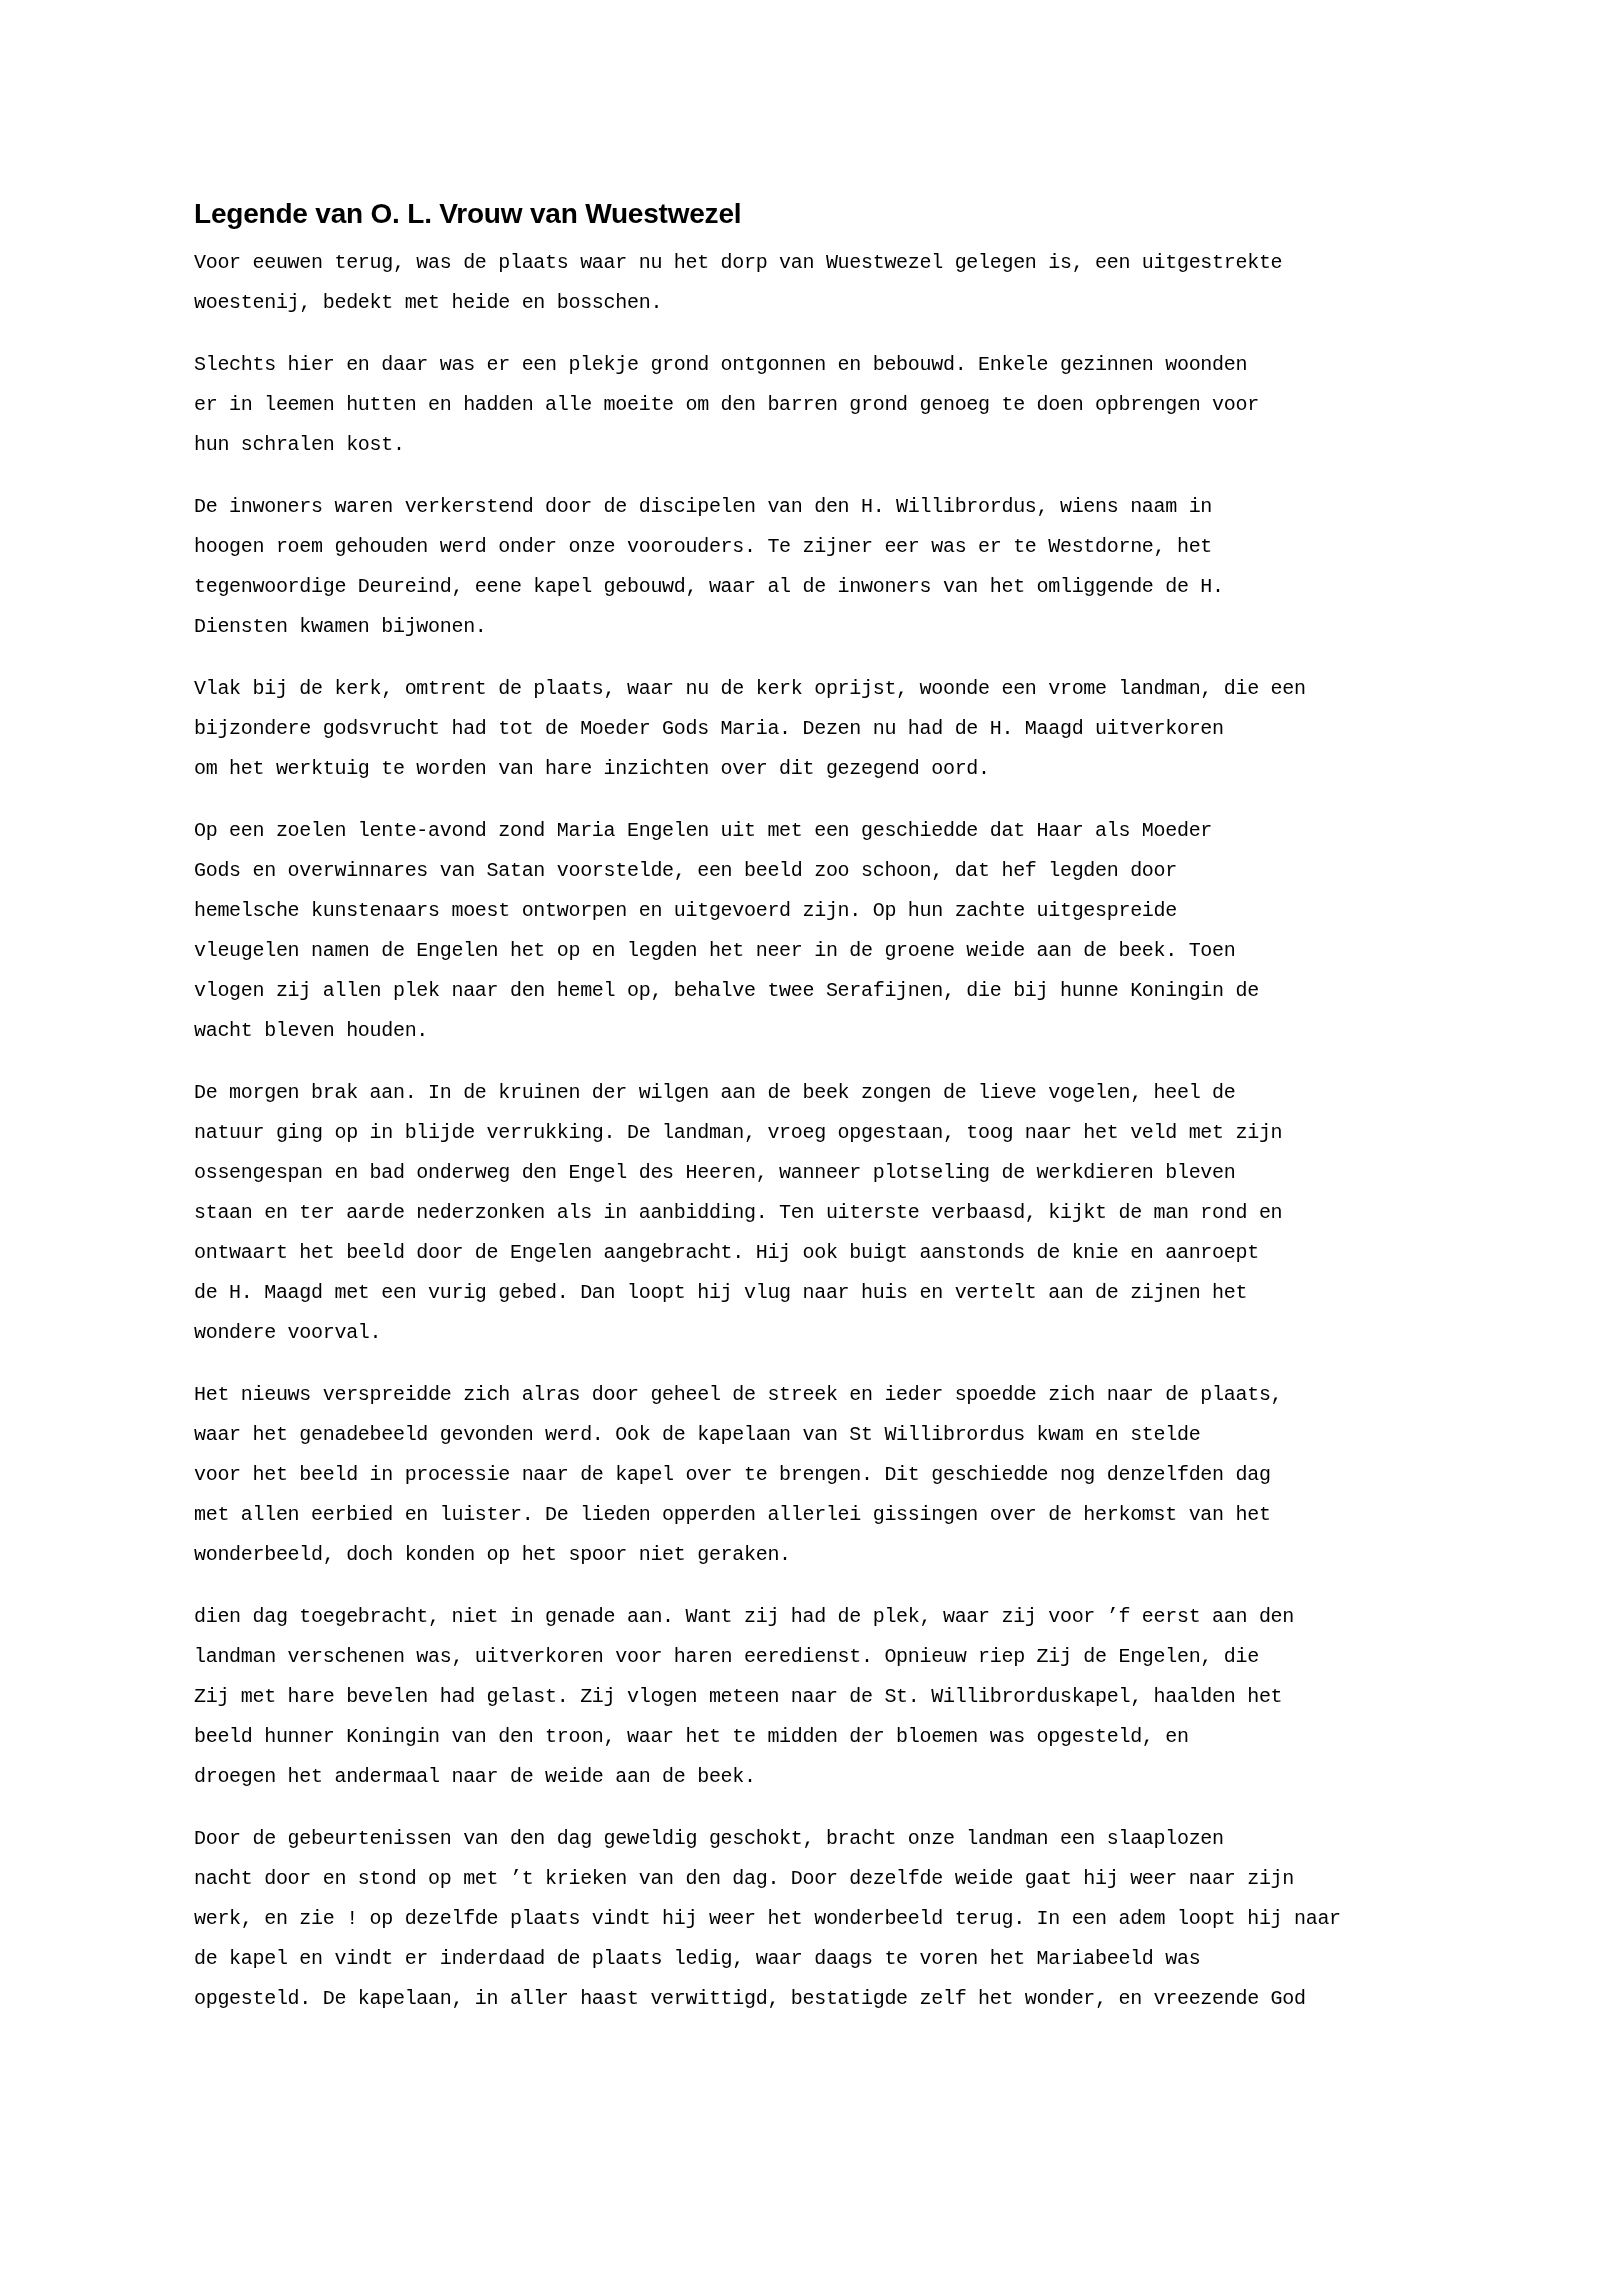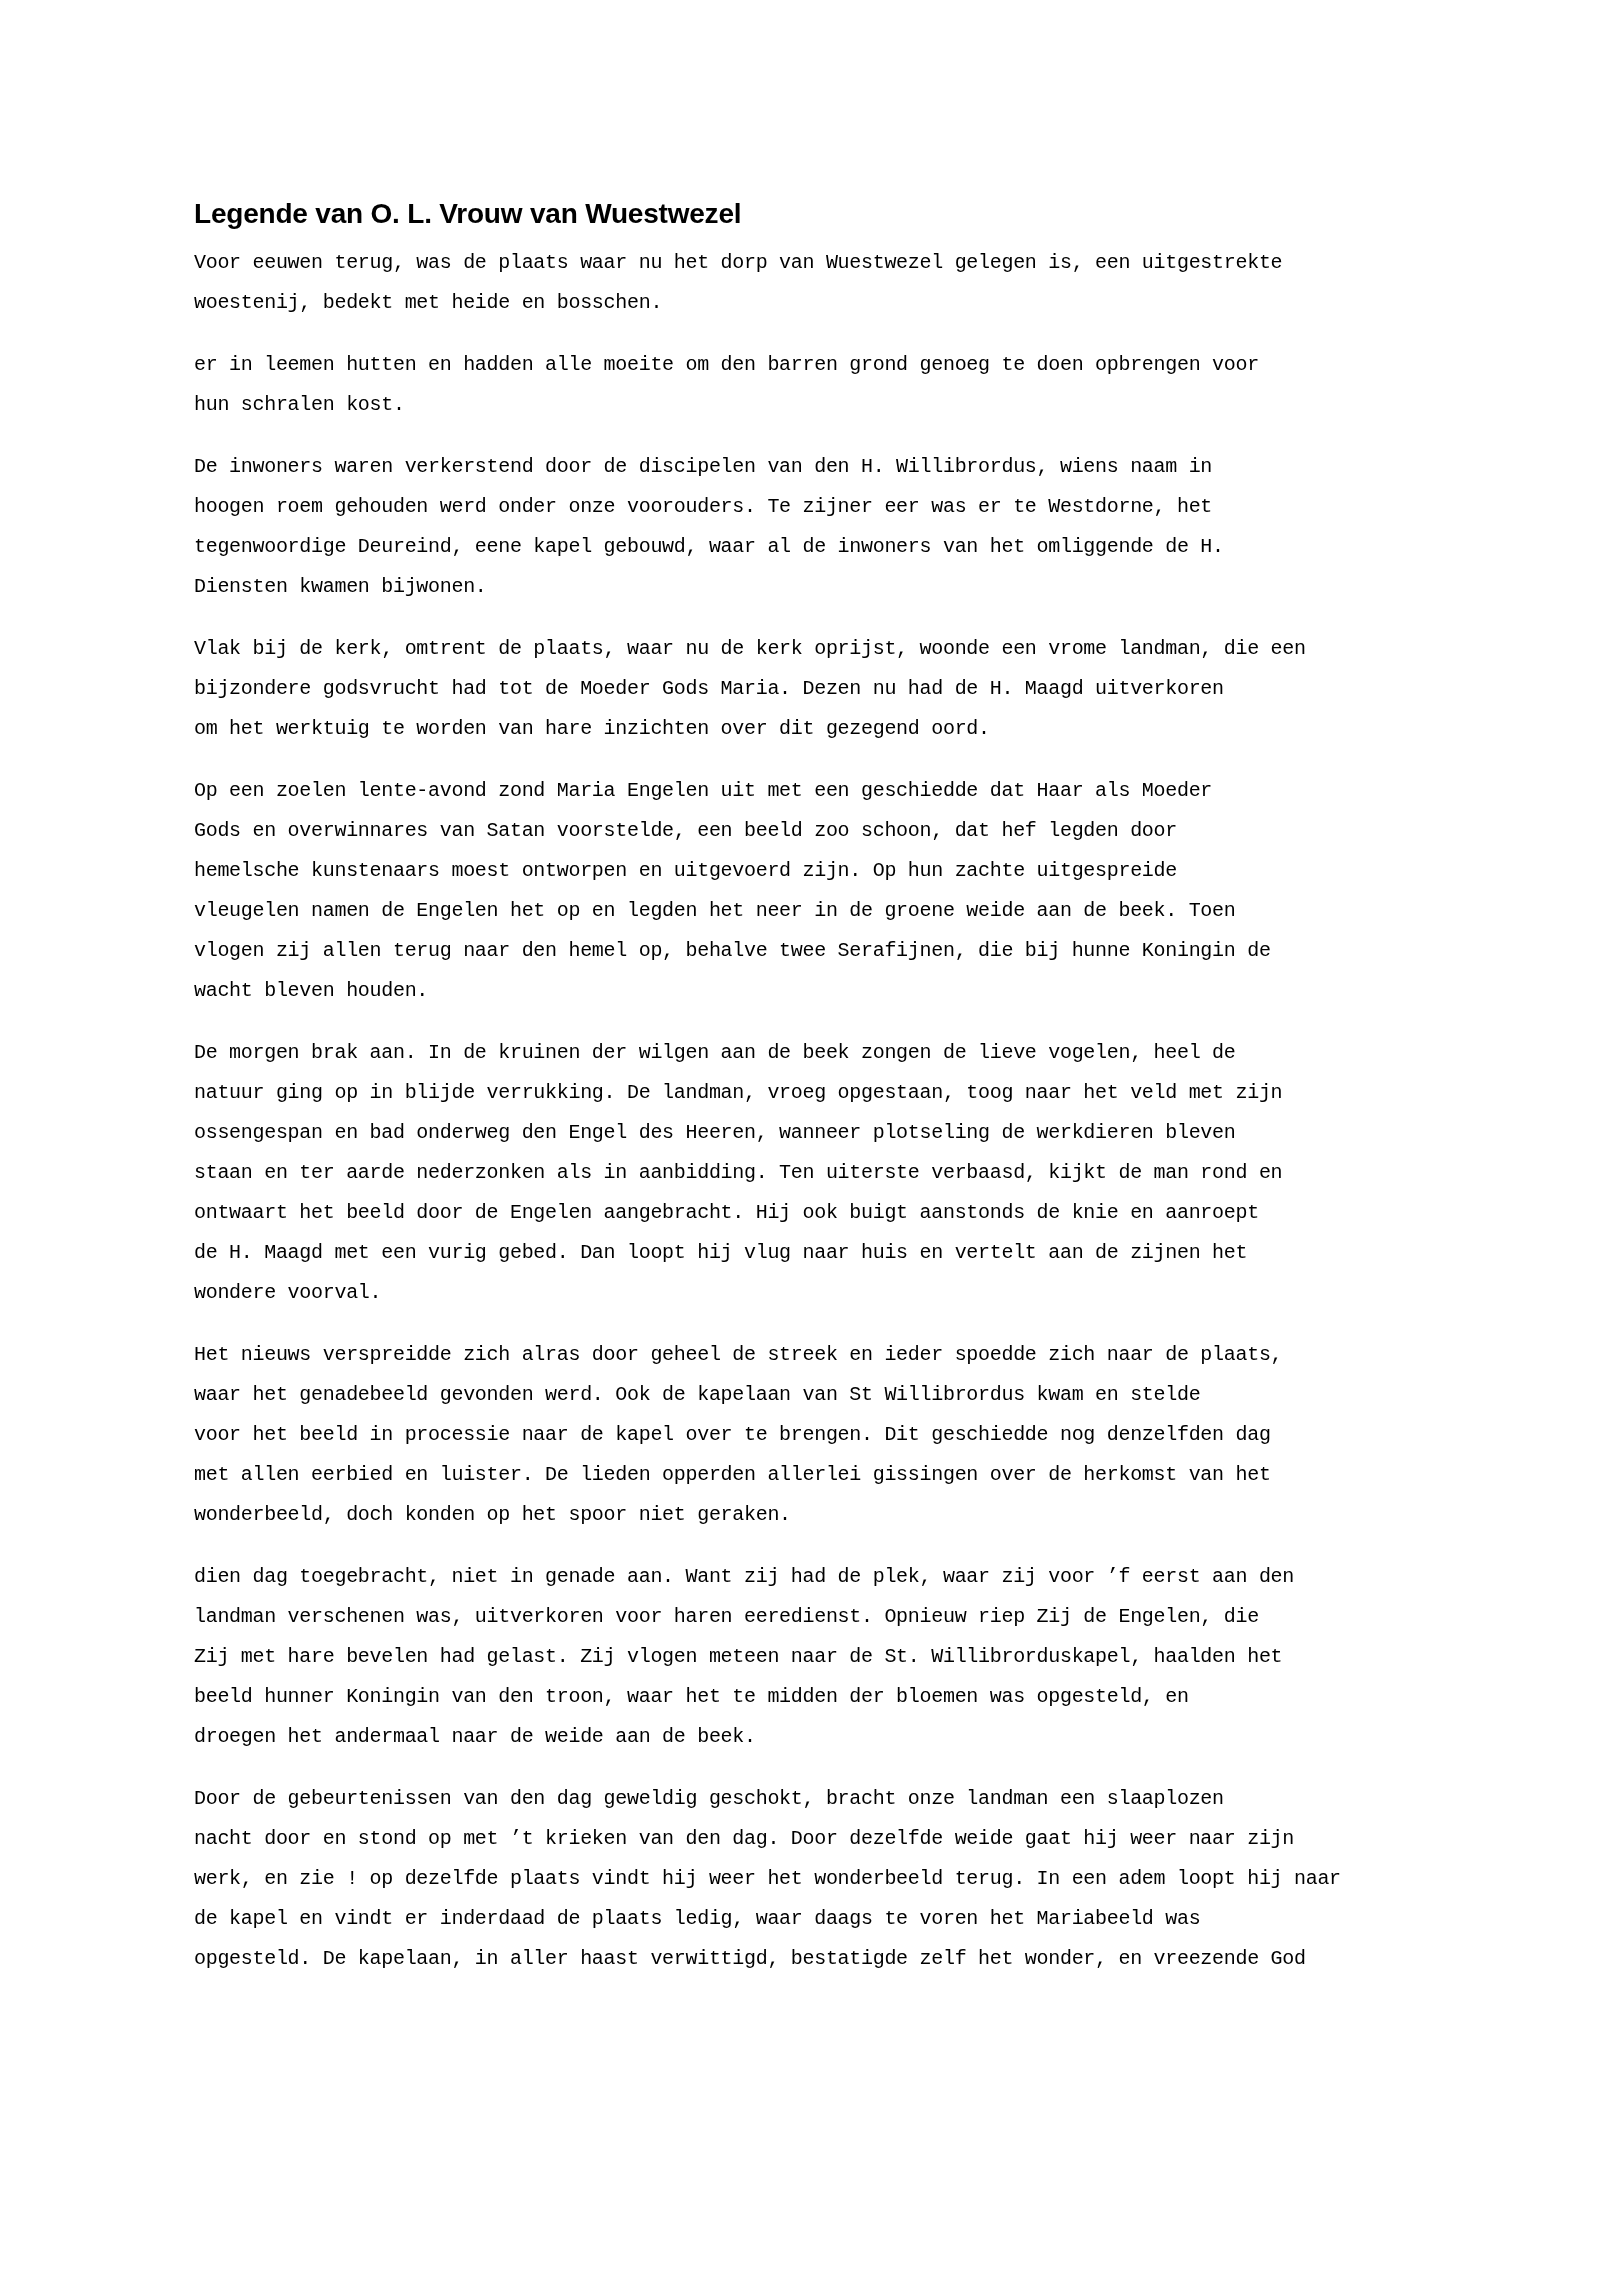--- a/index.html
+++ b/index.html
@@ -47,40 +47,41 @@
 <body>
 
 <div class="page">
   <div class="title">Legende van O. L. Vrouw van Wuestwezel</div>
   <div id="body-container">
       <div class="para">
         <span class="line">Voor eeuwen terug, was de plaats waar nu het dorp van Wuestwezel gelegen is, een uitgestrekte</span>
         <span class="line">woestenij, bedekt met heide en bosschen.</span>
       </div>
       <div class="para">
+        <span class="line">Slechts hier en daar was er een plekje grond ontgonnen en bebouwd. Enkele gezinnen woonden</span>
         <span class="line">er in leemen hutten en hadden alle moeite om den barren grond genoeg te doen opbrengen voor</span>
         <span class="line">hun schralen kost.</span>
       </div>
       <div class="para">
         <span class="line">De inwoners waren verkerstend door de discipelen van den H. Willibrordus, wiens naam in</span>
         <span class="line">hoogen roem gehouden werd onder onze voorouders. Te zijner eer was er te Westdorne, het</span>
         <span class="line">tegenwoordige Deureind, eene kapel gebouwd, waar al de inwoners van het omliggende de H.</span>
         <span class="line">Diensten kwamen bijwonen.</span>
       </div>
       <div class="para">
         <span class="line">Vlak bij de kerk, omtrent de plaats, waar nu de kerk oprijst, woonde een vrome landman, die een</span>
         <span class="line">bijzondere godsvrucht had tot de Moeder Gods Maria. Dezen nu had de H. Maagd uitverkoren</span>
         <span class="line">om het werktuig te worden van hare inzichten over dit gezegend oord.</span>
       </div>
       <div class="para">
         <span class="line">Op een zoelen lente-avond zond Maria Engelen uit met een geschiedde dat Haar als Moeder</span>
         <span class="line">Gods en overwinnares van Satan voorstelde, een beeld zoo schoon, dat hef legden door</span>
         <span class="line">hemelsche kunstenaars moest ontworpen en uitgevoerd zijn. Op hun zachte uitgespreide</span>
         <span class="line">vleugelen namen de Engelen het op en legden het neer in de groene weide aan de beek. Toen</span>
-        <span class="line">vlogen zij allen terug naar den hemel op, behalve twee Serafijnen, die bij hunne Koningin de</span>
+        <span class="line">vlogen zij allen plek naar den hemel op, behalve twee Serafijnen, die bij hunne Koningin de</span>
         <span class="line">wacht bleven houden.</span>
       </div>
       <div class="para">
         <span class="line">De morgen brak aan. In de kruinen der wilgen aan de beek zongen de lieve vogelen, heel de</span>
         <span class="line">natuur ging op in blijde verrukking. De landman, vroeg opgestaan, toog naar het veld met zijn</span>
         <span class="line">ossengespan en bad onderweg den Engel des Heeren, wanneer plotseling de werkdieren bleven</span>
         <span class="line">staan en ter aarde nederzonken als in aanbidding. Ten uiterste verbaasd, kijkt de man rond en</span>
         <span class="line">ontwaart het beeld door de Engelen aangebracht. Hij ook buigt aanstonds de knie en aanroept</span>
         <span class="line">de H. Maagd met een vurig gebed. Dan loopt hij vlug naar huis en vertelt aan de zijnen het</span>
         <span class="line">wondere voorval.</span>

